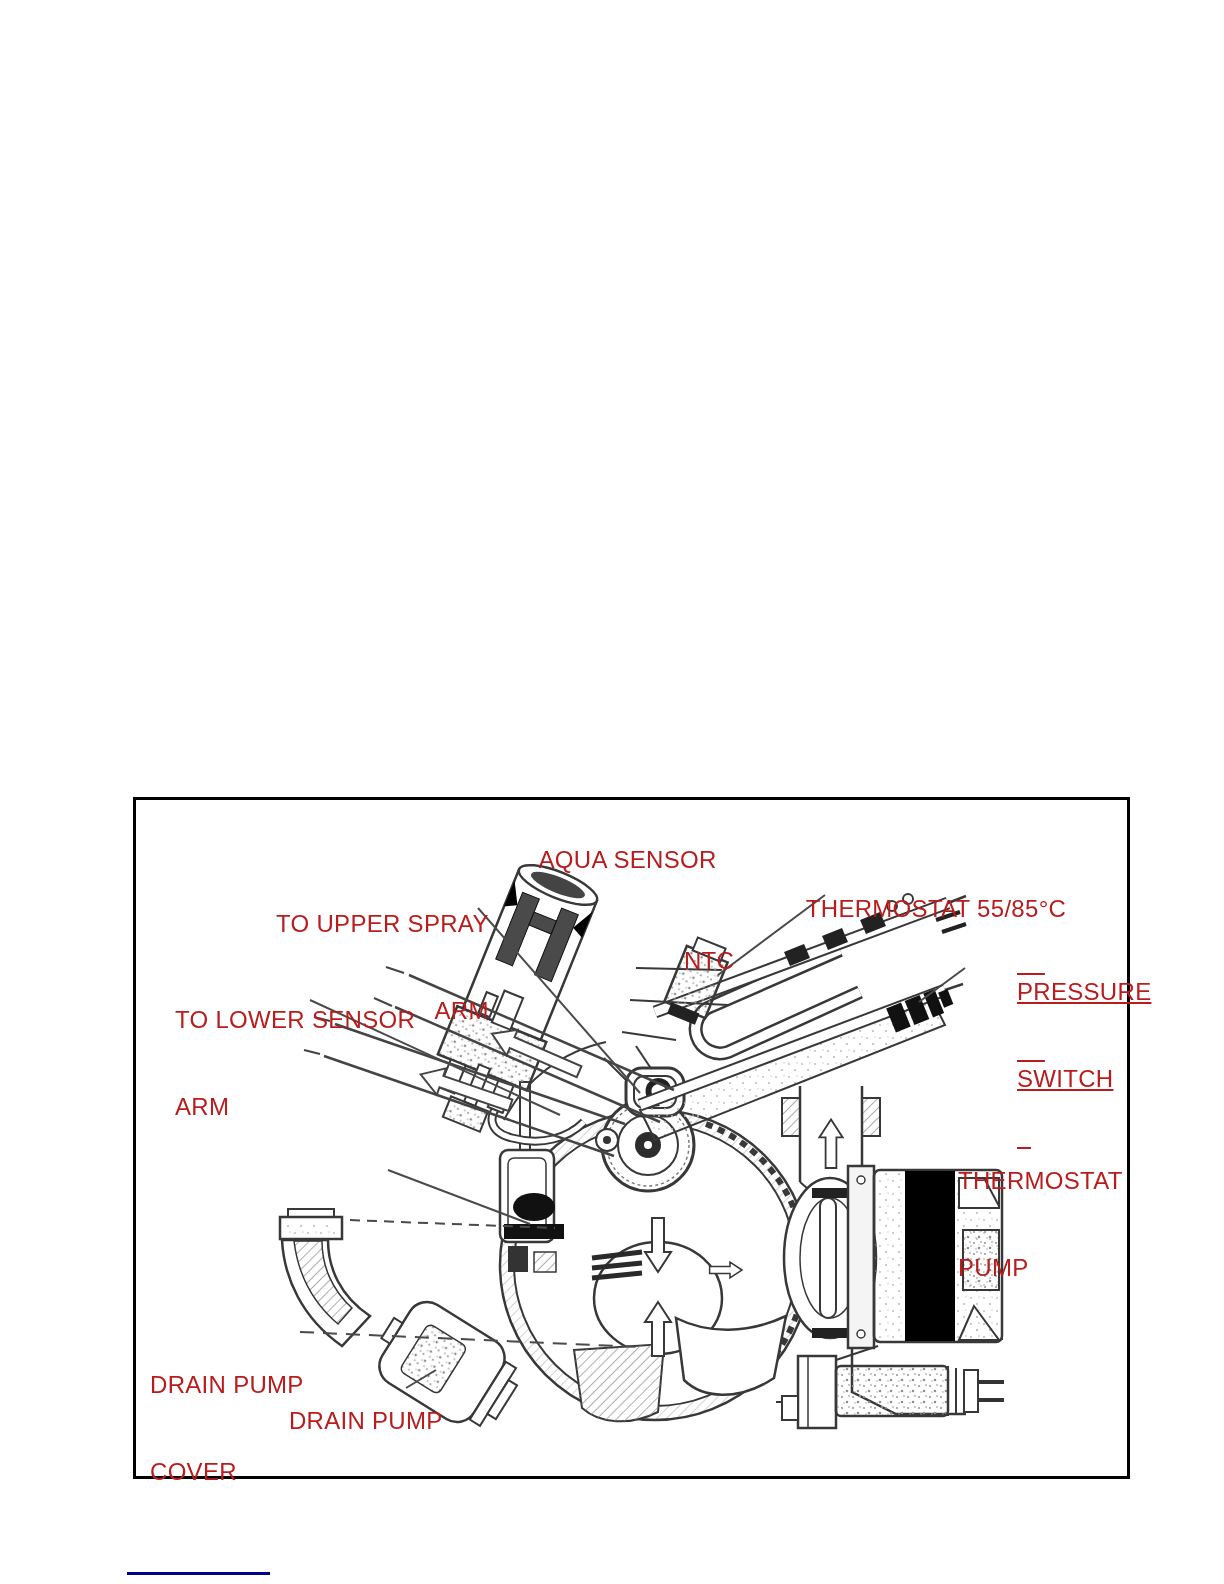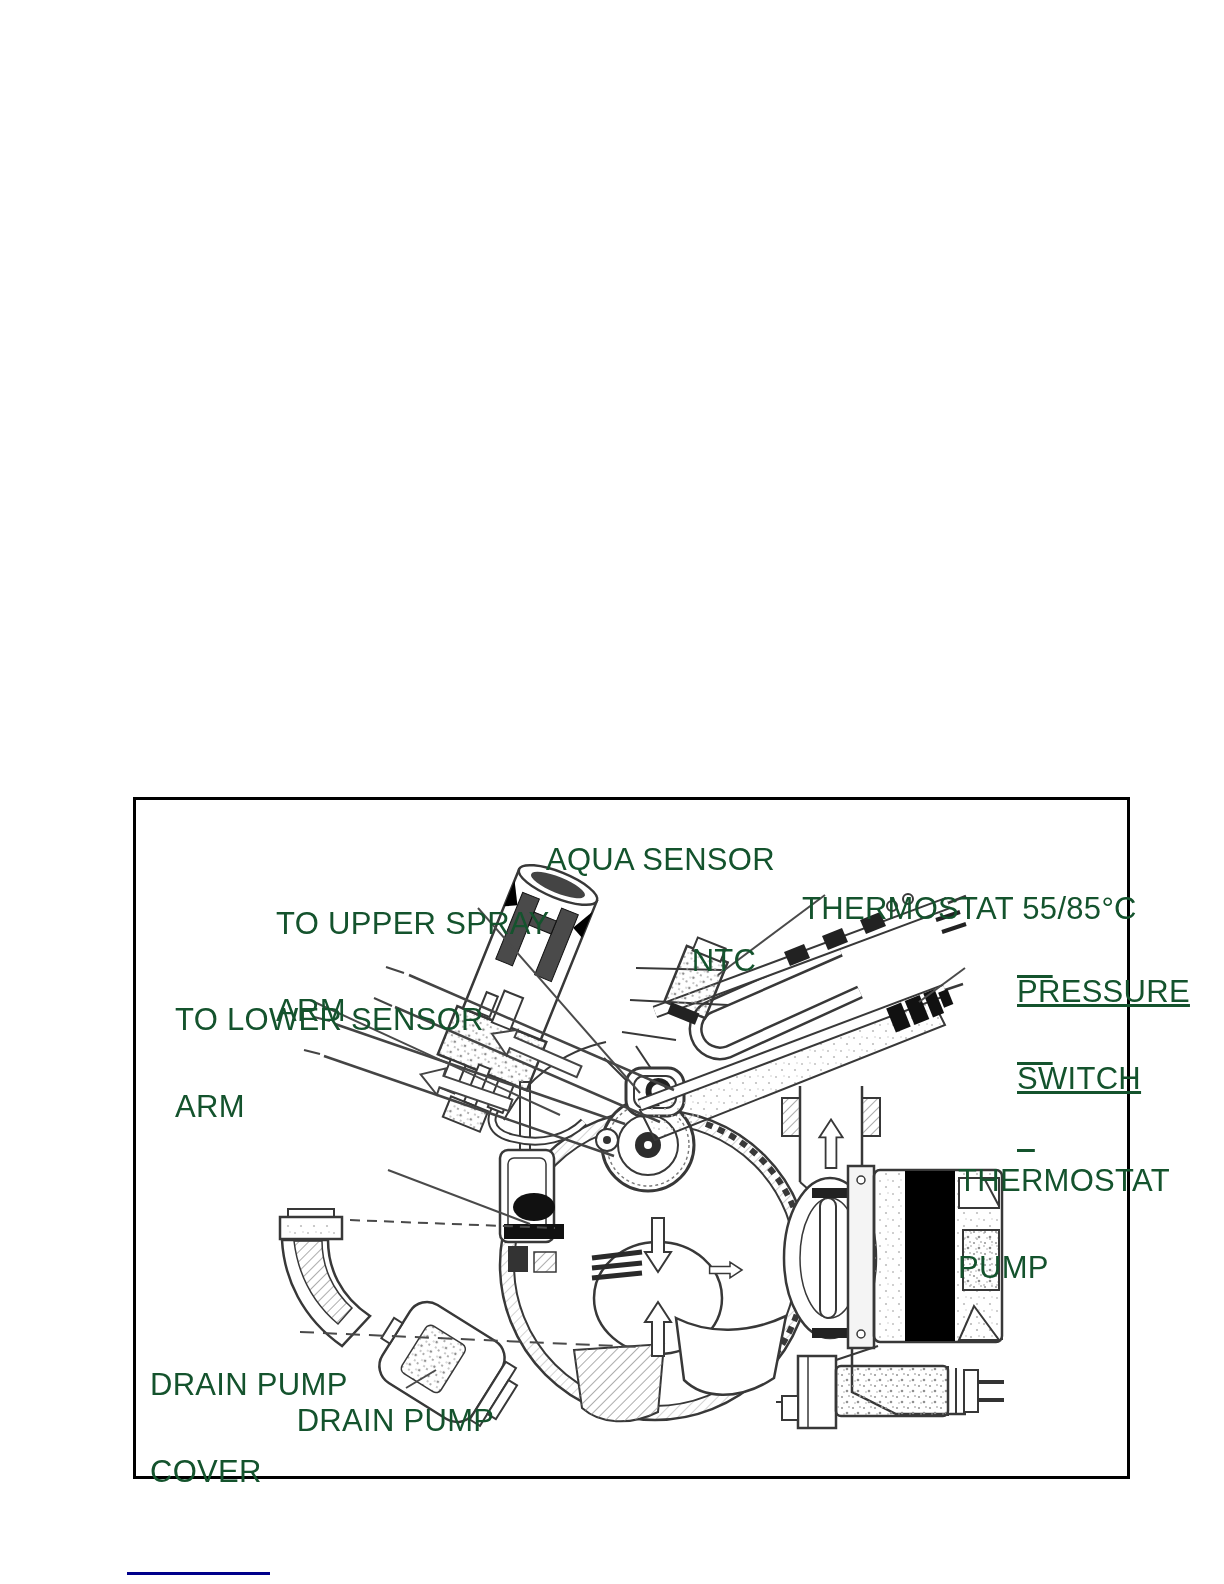--- a/index.html
+++ b/index.html
@@ -1,18 +1,18 @@
 <!DOCTYPE html>
 <html><head>
 <meta charset="utf-8">
 <style>
   html,body{margin:0;padding:0;background:#fff;}
   .page{position:relative;width:1224px;height:1584px;background:#ffffff;overflow:hidden;
         font-family:"Liberation Sans",sans-serif;}
-  .lbl{position:absolute;font-size:31px;line-height:29px;color:#14532d;
+  .lbl{position:absolute;font-size:24px;line-height:29px;color:#b91c1c;
        white-space:pre;letter-spacing:0.3px;}
   .lbl.center{text-align:center;}
   .frame{position:absolute;left:133px;top:797px;width:991px;height:676px;
          border:3px solid #000;background:#fff;}
   .frame svg{position:absolute;left:0;top:0;}
   .footrule{position:absolute;left:127px;top:1572px;width:143px;height:3px;background:#00008B;}
 </style>
 </head>
 <body>
 
@@ -238,21 +238,21 @@
         <line x1="164" y1="532" x2="504" y2="547" stroke-dasharray="14 9"></line>
         <line x1="270" y1="588" x2="300" y2="570"></line>
       </g>
     </svg>
   </div>
 
   <div class="lbl" style="left:512px;top:816px;">
     <span>AQUA SENSOR</span>
   </div>
 
-  <div class="lbl" style="left:276px;top:851px;">
+  <div class="lbl" style="left:276px;top:851px;text-align:right;">
     <div>TO UPPER SPRAY</div>
     <div>ARM</div>
   </div>
 
   <div class="lbl" style="left:175px;top:947px;">
     <div>TO LOWER SENSOR</div>
     <div>ARM</div>
   </div>
 
   <div class="lbl center" style="left:790px;top:836px;width:268px;margin-left:12px;">

